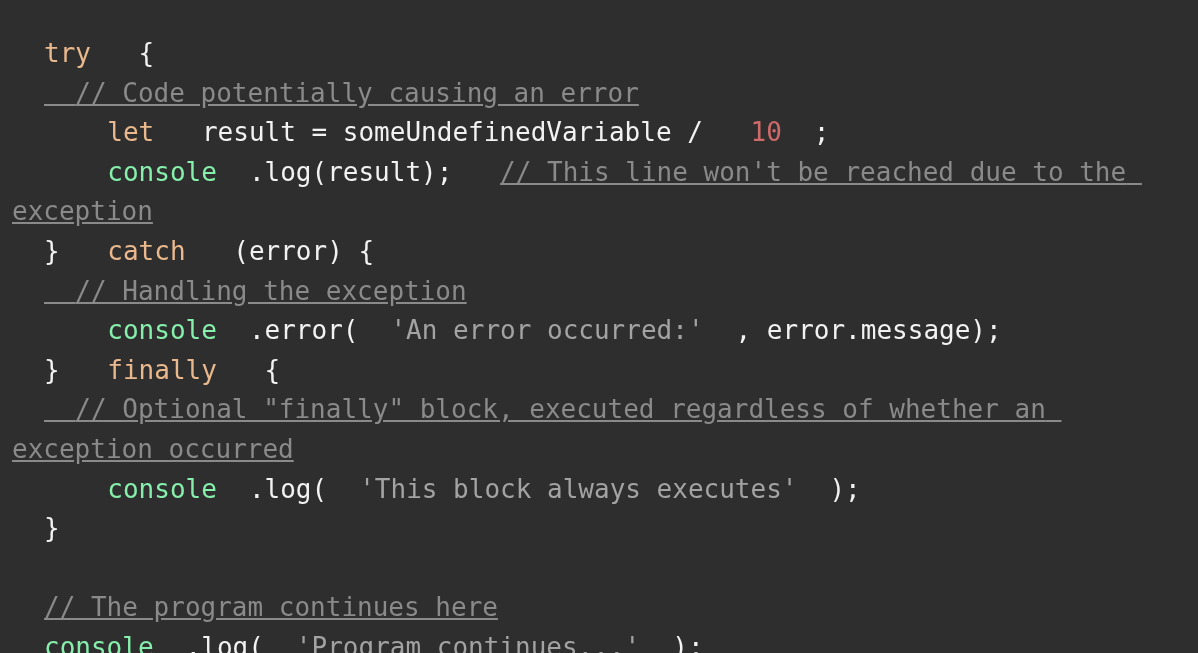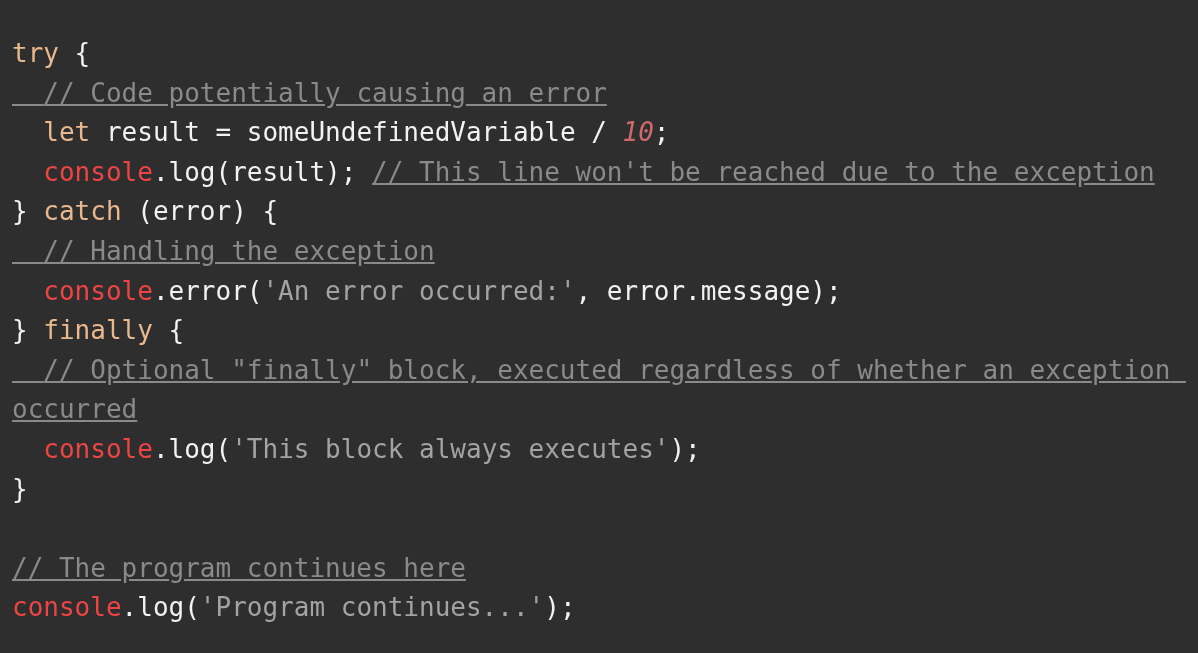--- a/index.html
+++ b/index.html
@@ -23,24 +23,24 @@
     font-size: 26px;
     line-height: 39.6px;
     white-space: pre-wrap;
     word-break: break-word;
     letter-spacing: 0px;
   }
   .ln {
     display: block;
     min-height: 39.6px;
   }
-  .tok { white-space: pre-wrap; }
+  .tok { white-space: pre-wrap; margin-left: 32px; }
   .kw      { color: #e9b88c; }
   .plain   { color: #f2f2f2; }
   .comment { color: #8a8a8a; text-decoration: underline; }
-  .fn      { color: #ef4444; }
+  .fn      { color: #86efac; }
   .str     { color: #a3a3a3; }
-  .num     { color: #cf6a6a; font-style: italic; }
+  .num     { color: #cf6a6a; }
 </style>
 </head>
 <body>
 
 <pre id="code-block" style="background: rgb(46, 46, 46);"><span class="ln"><span class="tok kw">try</span><span class="tok plain"> {</span></span><span class="ln"><span class="tok comment">  // Code potentially causing an error</span></span><span class="ln"><span class="tok plain">  </span><span class="tok kw">let</span><span class="tok plain"> result = someUndefinedVariable / </span><span class="tok num">10</span><span class="tok plain">;</span></span><span class="ln"><span class="tok plain">  </span><span class="tok fn">console</span><span class="tok plain">.log(result); </span><span class="tok comment">// This line won't be reached due to the exception</span></span><span class="ln"><span class="tok plain">} </span><span class="tok kw">catch</span><span class="tok plain"> (error) {</span></span><span class="ln"><span class="tok comment">  // Handling the exception</span></span><span class="ln"><span class="tok plain">  </span><span class="tok fn">console</span><span class="tok plain">.error(</span><span class="tok str">'An error occurred:'</span><span class="tok plain">, error.message);</span></span><span class="ln"><span class="tok plain">} </span><span class="tok kw">finally</span><span class="tok plain"> {</span></span><span class="ln"><span class="tok comment">  // Optional "finally" block, executed regardless of whether an exception occurred</span></span><span class="ln"><span class="tok plain">  </span><span class="tok fn">console</span><span class="tok plain">.log(</span><span class="tok str">'This block always executes'</span><span class="tok plain">);</span></span><span class="ln"><span class="tok plain">}</span></span><span class="ln">&nbsp;</span><span class="ln"><span class="tok comment">// The program continues here</span></span><span class="ln"><span class="tok fn">console</span><span class="tok plain">.log(</span><span class="tok str">'Program continues...'</span><span class="tok plain">);</span></span></pre>
 
 </body></html>

